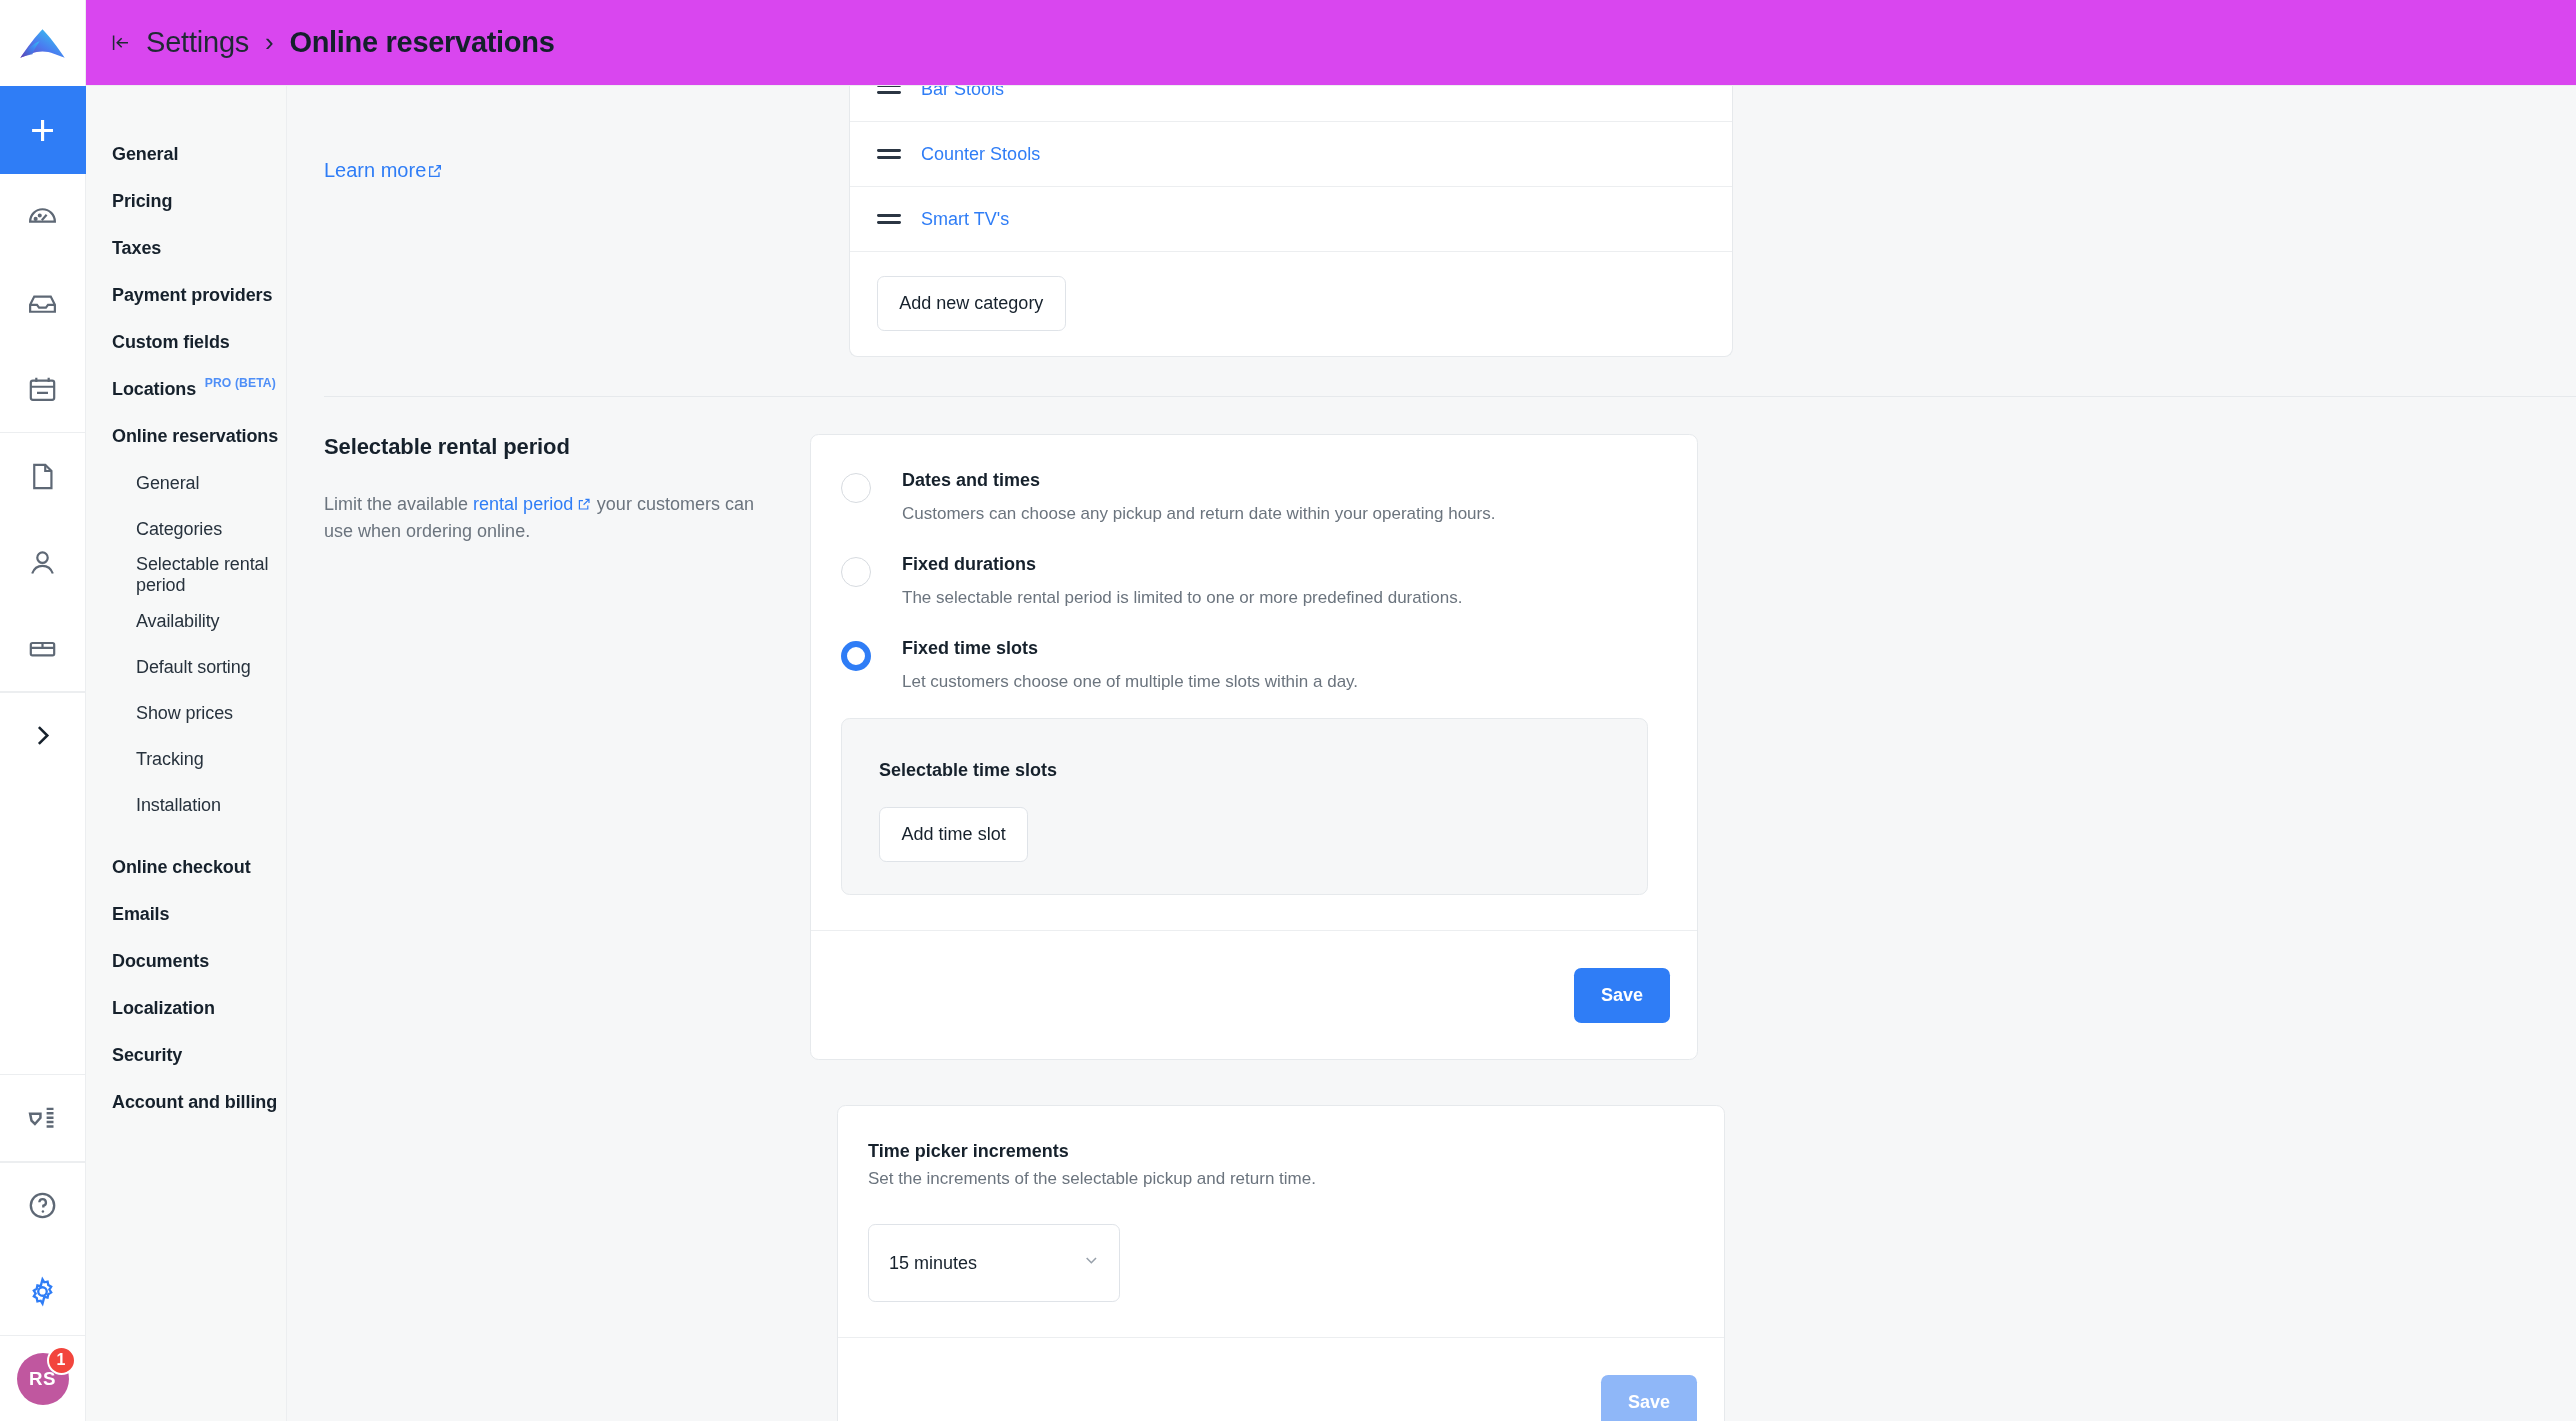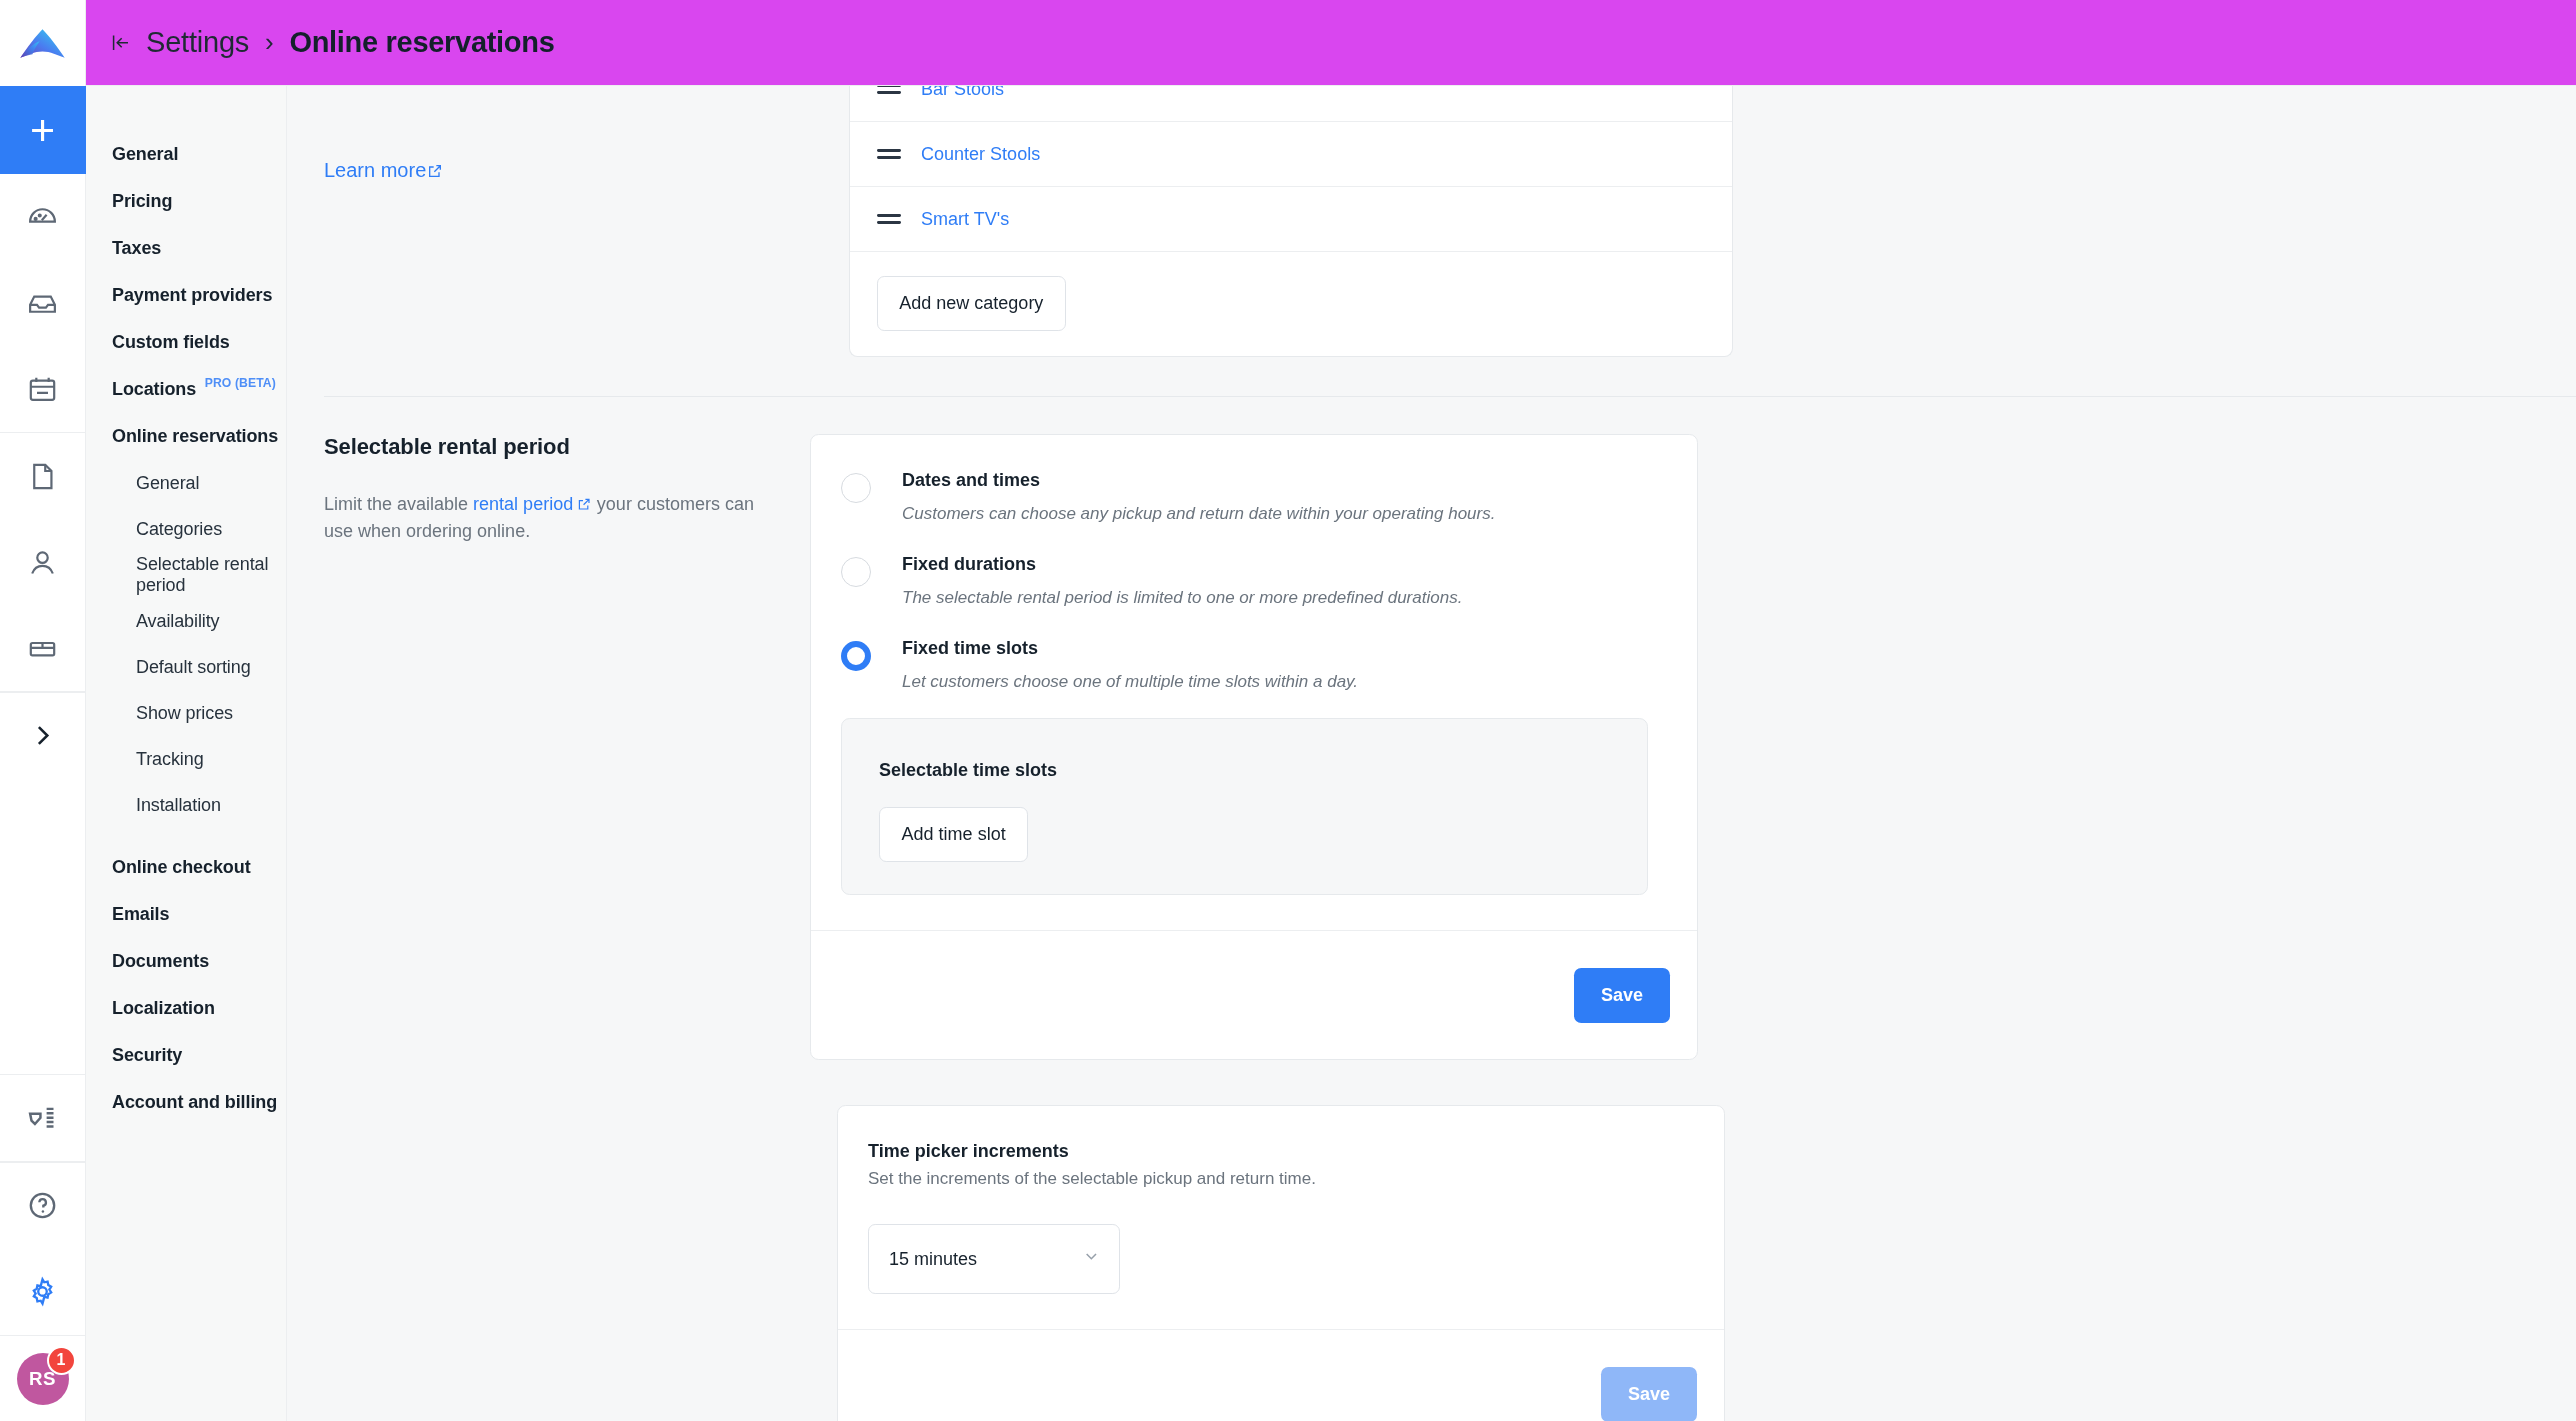--- a/index.html
+++ b/index.html
@@ -163,21 +163,21 @@
   .radio {
     width: 30px; height: 30px; border-radius: 50%;
     border: 1.4px solid #d7dbe0; background: #fff; flex: 0 0 30px;
     margin-top: 2.9px;
   }
   .radio.on {
     border: 6.5px solid #2f7df6; background: #fff;
   }
   .opt-txt { flex: 1 1 auto; }
   .opt-label { font-size: 18px; font-weight: 700; color: #16212c; }
-  .opt-sub { margin-top: 13px; font-size: 17px; color: #6b747e; font-style: italic; }
+  .opt-sub { margin-top: 13px; font-size: 17px; color: #6b747e; }
 
   .slots-panel {
     margin: 26px 49px 0 30px; background: #f6f7f8;
     border: 1.4px solid #e6e9ec; border-radius: 8.6px;
     padding: 41px 29px 32px 37px;
   }
   .slots-title { font-size: 18px; font-weight: 700; color: #16212c; }
   .slots-btn-wrap { margin-top: 26px; }
 
   .card-footer {
@@ -192,21 +192,21 @@
   }
   .btn-save.disabled { background: #8fb7f8; }
 
   .spacer-60 { height: 45px; }
 
   .tp-card { width: 888px; margin-left: 27px; }
   .tp-body { padding: 35px 0 35px 30px; }
   .tp-title { font-size: 18px; font-weight: 700; color: #16212c; }
   .tp-desc { margin-top: 7px; font-size: 17px; color: #6b747e; }
   .select {
-    margin-top: 35px; width: 252px; height: 70px;
+    margin-top: 35px; width: 252px; height: 78px;
     background: #fff; border: 1.4px solid #dfe3e8; border-radius: 7.2px;
     display: flex; align-items: center; justify-content: space-between;
     padding: 0 18.7px 0 20px; font-size: 18px; color: #16212c;
   }
   .chev { color: #97a0aa; }
 
   .clip { position: absolute; inset: 0; overflow: hidden; }
   .scroll-area { position: absolute; top: 0; left: 0; right: 0; bottom: 0; }
 </style>
 </head>

